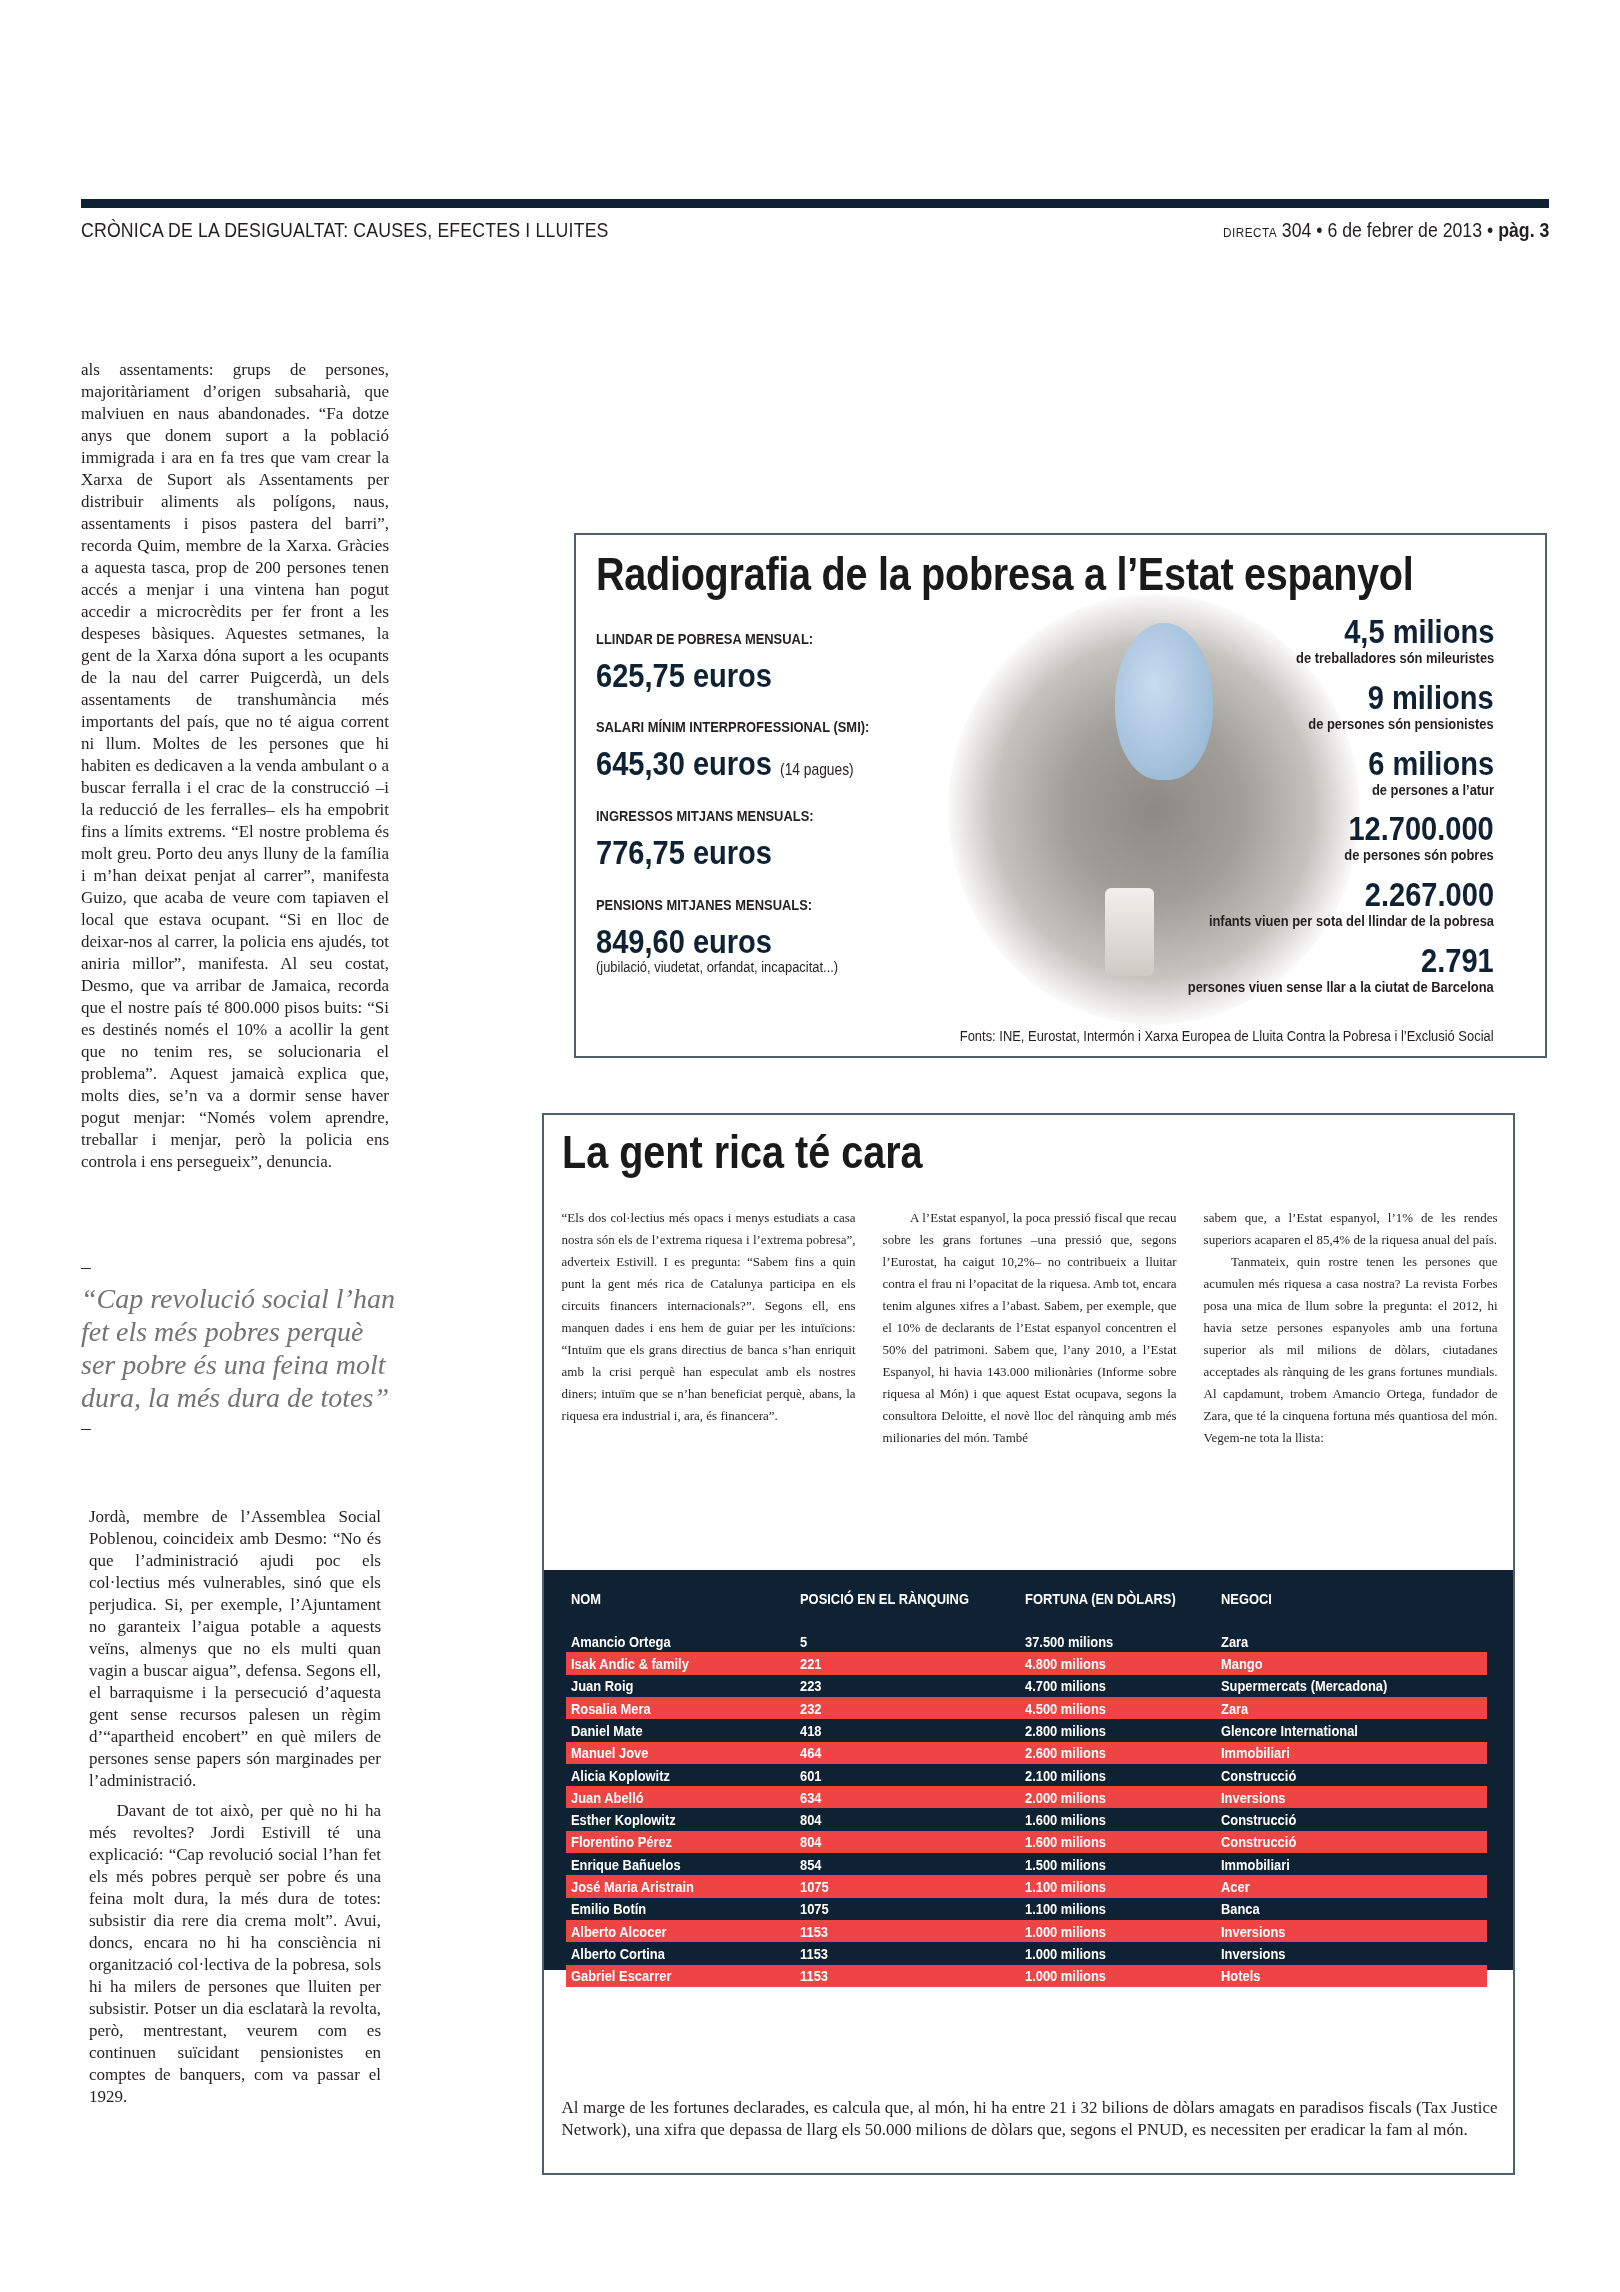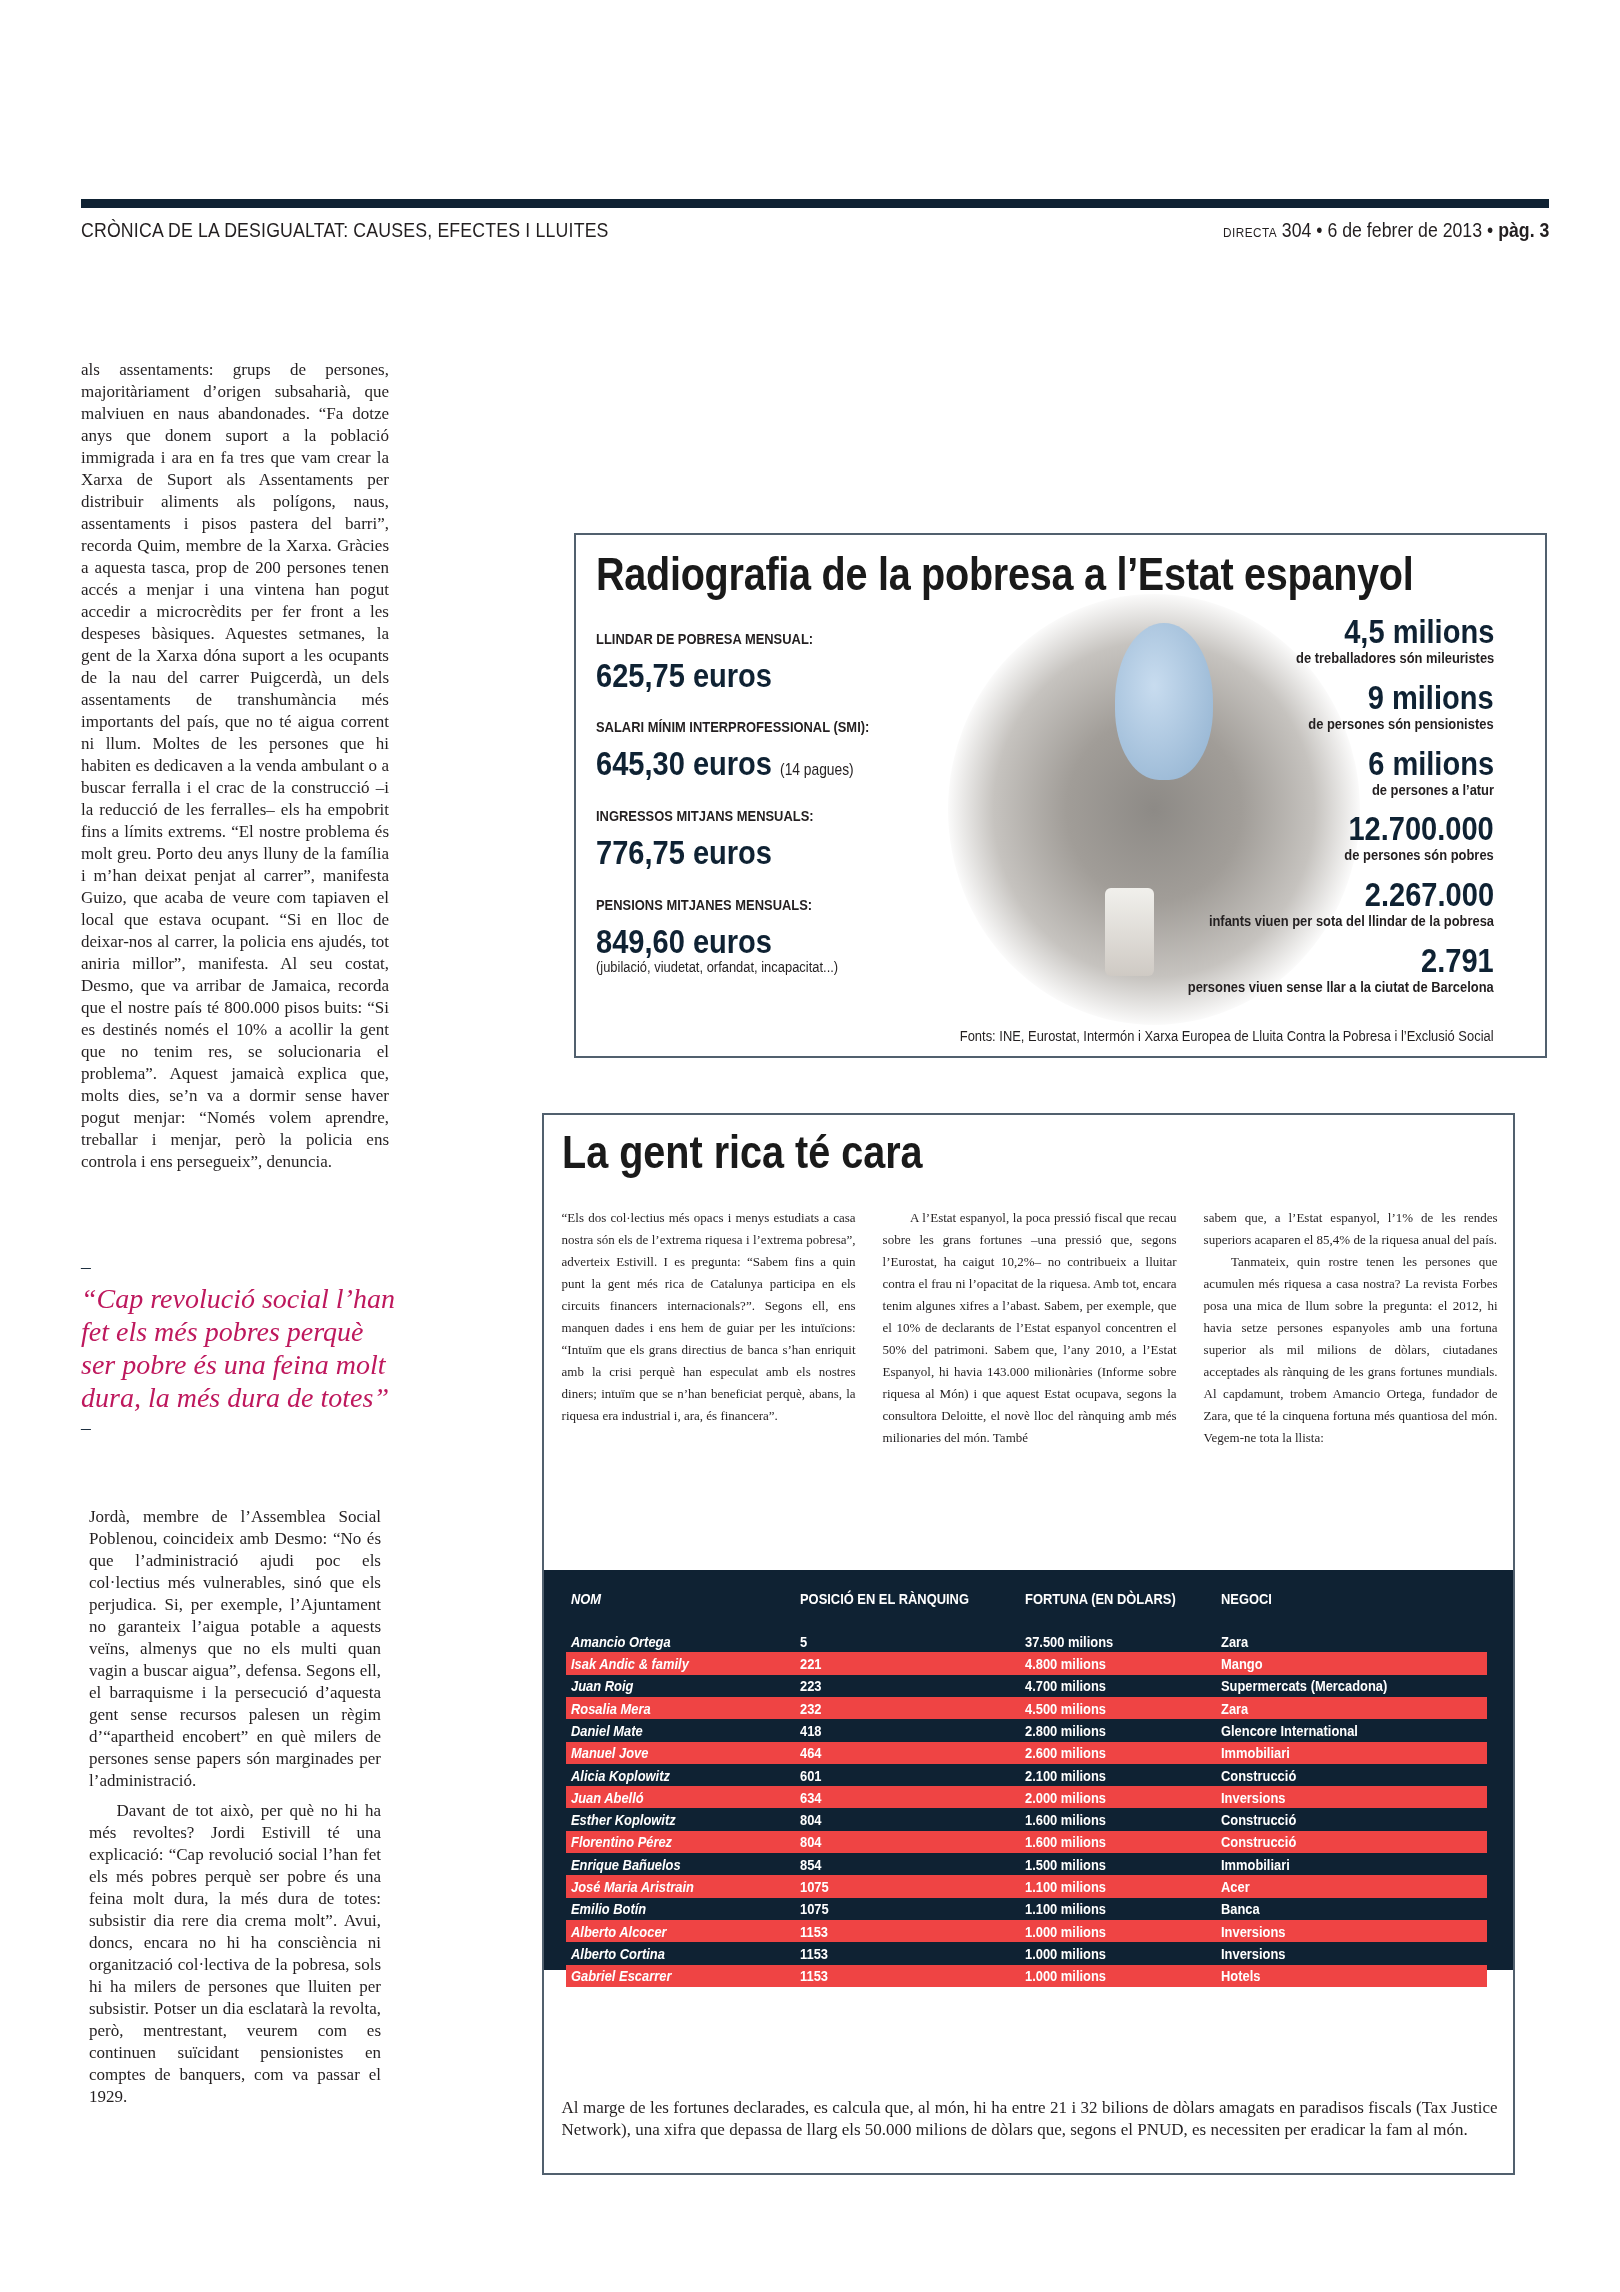--- a/index.html
+++ b/index.html
@@ -12,21 +12,21 @@
   .head-left { position:absolute; left:81px; top:218px; font-size:20.6px; letter-spacing:0.2px; color:#231f20; transform:scaleX(0.86); transform-origin:left top; }
   .head-right { position:absolute; right:71px; top:218px; font-size:20.6px; color:#231f20; transform:scaleX(0.86); transform-origin:right top; white-space:nowrap; }
   .head-right .brand { font-size:13.7px; letter-spacing:0.5px; }
   .head-right b { font-weight:bold; }
 
   
   .leftcol { position:absolute; left:81px; top:359px; width:308px; font-size:17px; line-height:22px; text-align:justify; }
   .leftcol p { margin:0; }
   .pull { position:absolute; left:81px; top:1257px; width:314px; }
   .pull .dash { font-size:19.6px; color:#0f2233; line-height:19.6px; }
-  .pull .quote { font-style:italic; font-size:28px; line-height:33px; color:#be185d; margin:5.9px 0 3.9px 0; }
+  .pull .quote { font-style:italic; font-size:28px; line-height:33px; color:#737373; margin:5.9px 0 3.9px 0; }
   .leftcol2 { position:absolute; left:81px; top:1498px; width:308px; font-size:17px; line-height:22px; text-align:justify; }
   .leftcol2 p { margin:8px; }
   .leftcol2 .indent { text-indent:27.4px; }
 
   
   .box1 { position:absolute; left:574px; top:533px; width:973px; height:525px; border:2px solid #51606e; box-sizing:border-box; background:#fff; overflow:hidden; }
   .box1 h1 { position:absolute; left:19.6px; top:11.8px; margin:0; font-size:46px; font-weight:bold; color:#1a1a1a; transform:scaleX(0.86); transform-origin:left top; white-space:nowrap; letter-spacing:-0.3px; }
   .photo { position:absolute; left:372px; top:59px; width:412px; height:431px; border-radius:50%;
            background: radial-gradient(ellipse at 50% 50%, #8d8a86 0%, #a19d98 30%, #c6c3bf 55%, #ffffff 72%); }
   .photo .hood { position:absolute; left:167px; top:29px; width:98px; height:157px; border-radius:50% 50% 45% 45%; background:radial-gradient(ellipse at 40% 40%, #c8dcef, #8fb0cf); }
@@ -46,21 +46,21 @@
   .box2 h2 { position:absolute; left:17.6px; top:9.8px; margin:0; font-size:46px; font-weight:bold; color:#1a1a1a; transform:scaleX(0.86); transform-origin:left top; white-space:nowrap; }
   .cols { position:absolute; left:17.6px; top:92px; width:936px; display:flex; justify-content:space-between; }
   .cols .col { width:294px; font-size:13px; line-height:22px; text-align:justify; }
   .cols .col p { margin:0; }
   .cols .col .indent { text-indent:27.4px; }
   .tablewrap { position:absolute; left:0; top:455px; width:969px; height:400px; background:#0f2233; }
   .tbl { position:absolute; left:21.6px; top:19.6px; width:921px; border-collapse:collapse; }
   .tbl th { text-align:left; font-size:15px; font-weight:bold; color:#ffffff; padding:0 0 23.5px 0; }
   .tbl td { font-size:15px; font-weight:bold; color:#ffffff; height:22.3px; padding:0; }
   .tbl tr.alt td { background:#ef4444; }
-  .tbl .c1 { width:229px; padding-left:5.9px;font-style:italic; }
+  .tbl .c1 { width:229px; padding-left:5.9px; }
   .tbl .c2 { width:225px; }
   .tbl .c3 { width:196px; }
   .cell { display:inline-block; transform:scaleX(0.86); transform-origin:left center; white-space:nowrap; }
   .footnote { position:absolute; left:17.6px; top:982px; width:936px; font-size:17px; line-height:22px; text-align:justify; }
 </style>
 </head>
 <body>
 
 <div class="topbar"></div>
 <div class="head-left sans">CRÒNICA DE LA DESIGUALTAT: CAUSES, EFECTES I LLUITES</div>

